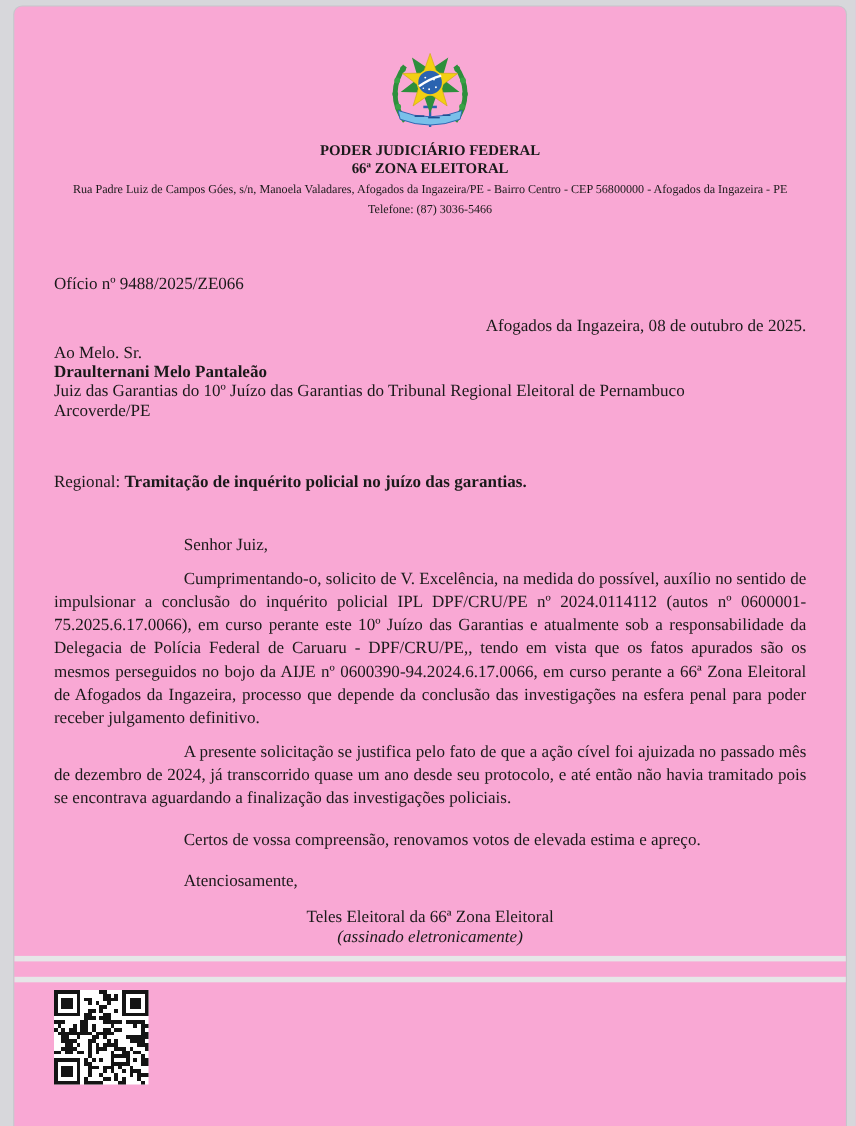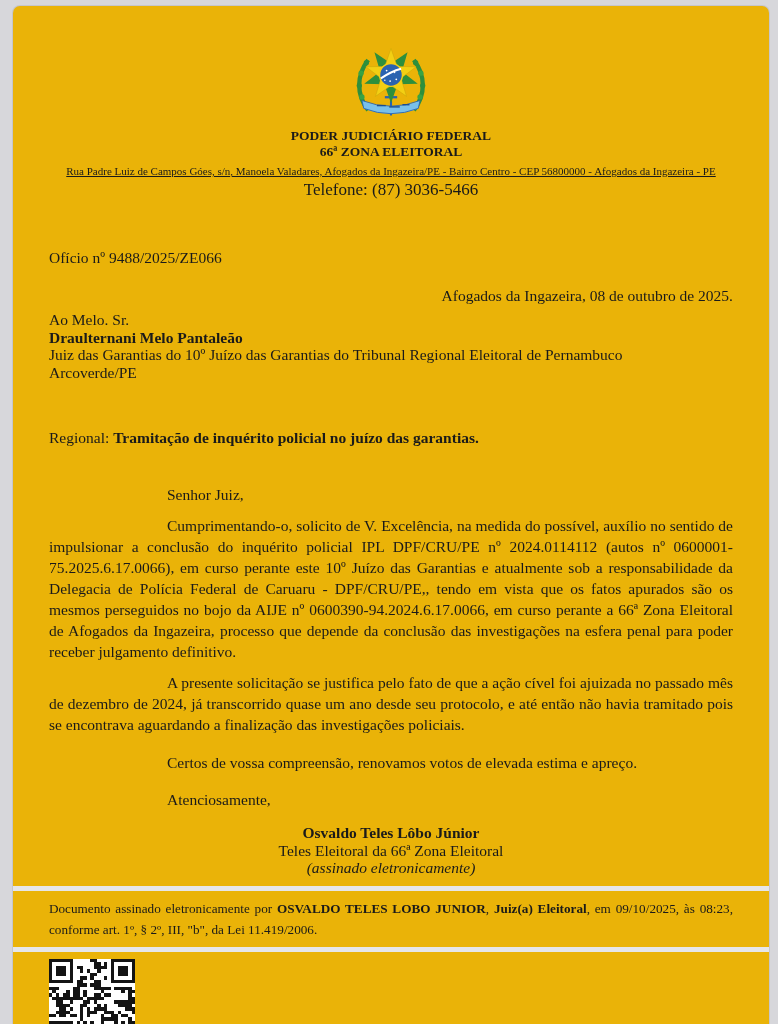--- a/index.html
+++ b/index.html
@@ -6,32 +6,32 @@
   html,body { width:778px; height:1024px; }
   body {
     background:#d7d7db;
     font-family:"Liberation Serif", serif;
     color:#1a1a1a;
     position:relative;
     overflow:hidden;
   }
   .page {
     position:absolute; left:13px; top:6px; width:756px; height:1018px;
-    background:#eab308;
+    background:#f9a8d4;
     border-radius:7px 7px 0 0;
     box-shadow:0 0 0 1px #c6c6cb;
     padding:0 36px;
     overflow:hidden;
   }
   
   .letterhead { text-align:center; padding-top:34px; }
   .emblem { display:inline-block; width:88px; height:84px; }
   .org-line { font-weight:bold; font-size:13.5px; line-height:16px; }
-  .org-address { font-size:11px; line-height:14px; margin-top:4px; padding:0 8px;text-decoration:underline; }
-  .org-phone { font-size:17px; line-height:14px; margin-top:5px; }
+  .org-address { font-size:11px; line-height:14px; margin-top:4px; padding:0 8px; }
+  .org-phone { font-size:11px; line-height:14px; margin-top:5px; }
   
   .letter { font-size:15.5px; line-height:21px; }
   .ref { margin-top:50px; }
   .date-line { margin-top:17px; text-align:right; }
   .addressee { margin-top:5px; }
   .addressee div { line-height:17.5px; }
   .addressee .bold { font-weight:bold; }
   .subject { margin-top:46px; }
   .subject b { font-weight:bold; }
   .indent { text-indent:118px; }
@@ -125,30 +125,28 @@
 
     <p class="subject"><span>Regional: </span><b>Tramitação de inquérito policial no juízo das garantias.</b></p>
 
     <p class="indent greeting">Senhor Juiz,</p>
     <p class="para">Cumprimentando-o, solicito de V. Excelência, na medida do possível, auxílio no sentido de impulsionar a conclusão do inquérito policial IPL DPF/CRU/PE nº 2024.0114112 (autos nº 0600001-75.2025.6.17.0066), em curso perante este 10º Juízo das Garantias e atualmente sob a responsabilidade da Delegacia de Polícia Federal de Caruaru - DPF/CRU/PE,, tendo em vista que os fatos apurados são os mesmos perseguidos no bojo da AIJE nº 0600390-94.2024.6.17.0066, em curso perante a 66ª Zona Eleitoral de Afogados da Ingazeira, processo que depende da conclusão das investigações na esfera penal para poder receber julgamento definitivo.</p>
     <p class="para">A presente solicitação se justifica pelo fato de que a ação cível foi ajuizada no passado mês de dezembro de 2024, já transcorrido quase um ano desde seu protocolo, e até então não havia tramitado pois se encontrava aguardando a finalização das investigações policiais.</p>
     <p class="indent closing">Certos de vossa compreensão, renovamos votos de elevada estima e apreço.</p>
     <p class="indent signoff">Atenciosamente,</p>
 
     <div class="signer">
-      <div class="name">Osvaldo Teles Lôbo Júnior</div>
       <div>Teles Eleitoral da 66ª Zona Eleitoral</div>
       <div class="note">(assinado eletronicamente)</div>
     </div>
   </main>
 
   <div class="band band1"></div>
 
   <section class="sig-row">
-    <p class="sig-text"><span>Documento assinado eletronicamente por </span><b>OSVALDO TELES LOBO JUNIOR</b><span>, </span><b>Juiz(a) Eleitoral</b><span>, em 09/10/2025, às 08:23, conforme art. 1º, § 2º, III, "b", da Lei 11.419/2006.</span></p>
   </section>
 
   <div class="band"></div>
 
   <section class="qr-row">
     <div class="qr" id="qr"><svg viewBox="0 0 25 25" shape-rendering="crispEdges" aria-hidden="true">
           <rect width="25" height="25" fill="#ffffff"></rect>
           <rect x="12" y="0" width="1" height="1" fill="#141414"></rect>
           <rect x="13" y="0" width="1" height="1" fill="#141414"></rect>
           <rect x="13" y="1" width="1" height="1" fill="#141414"></rect>

